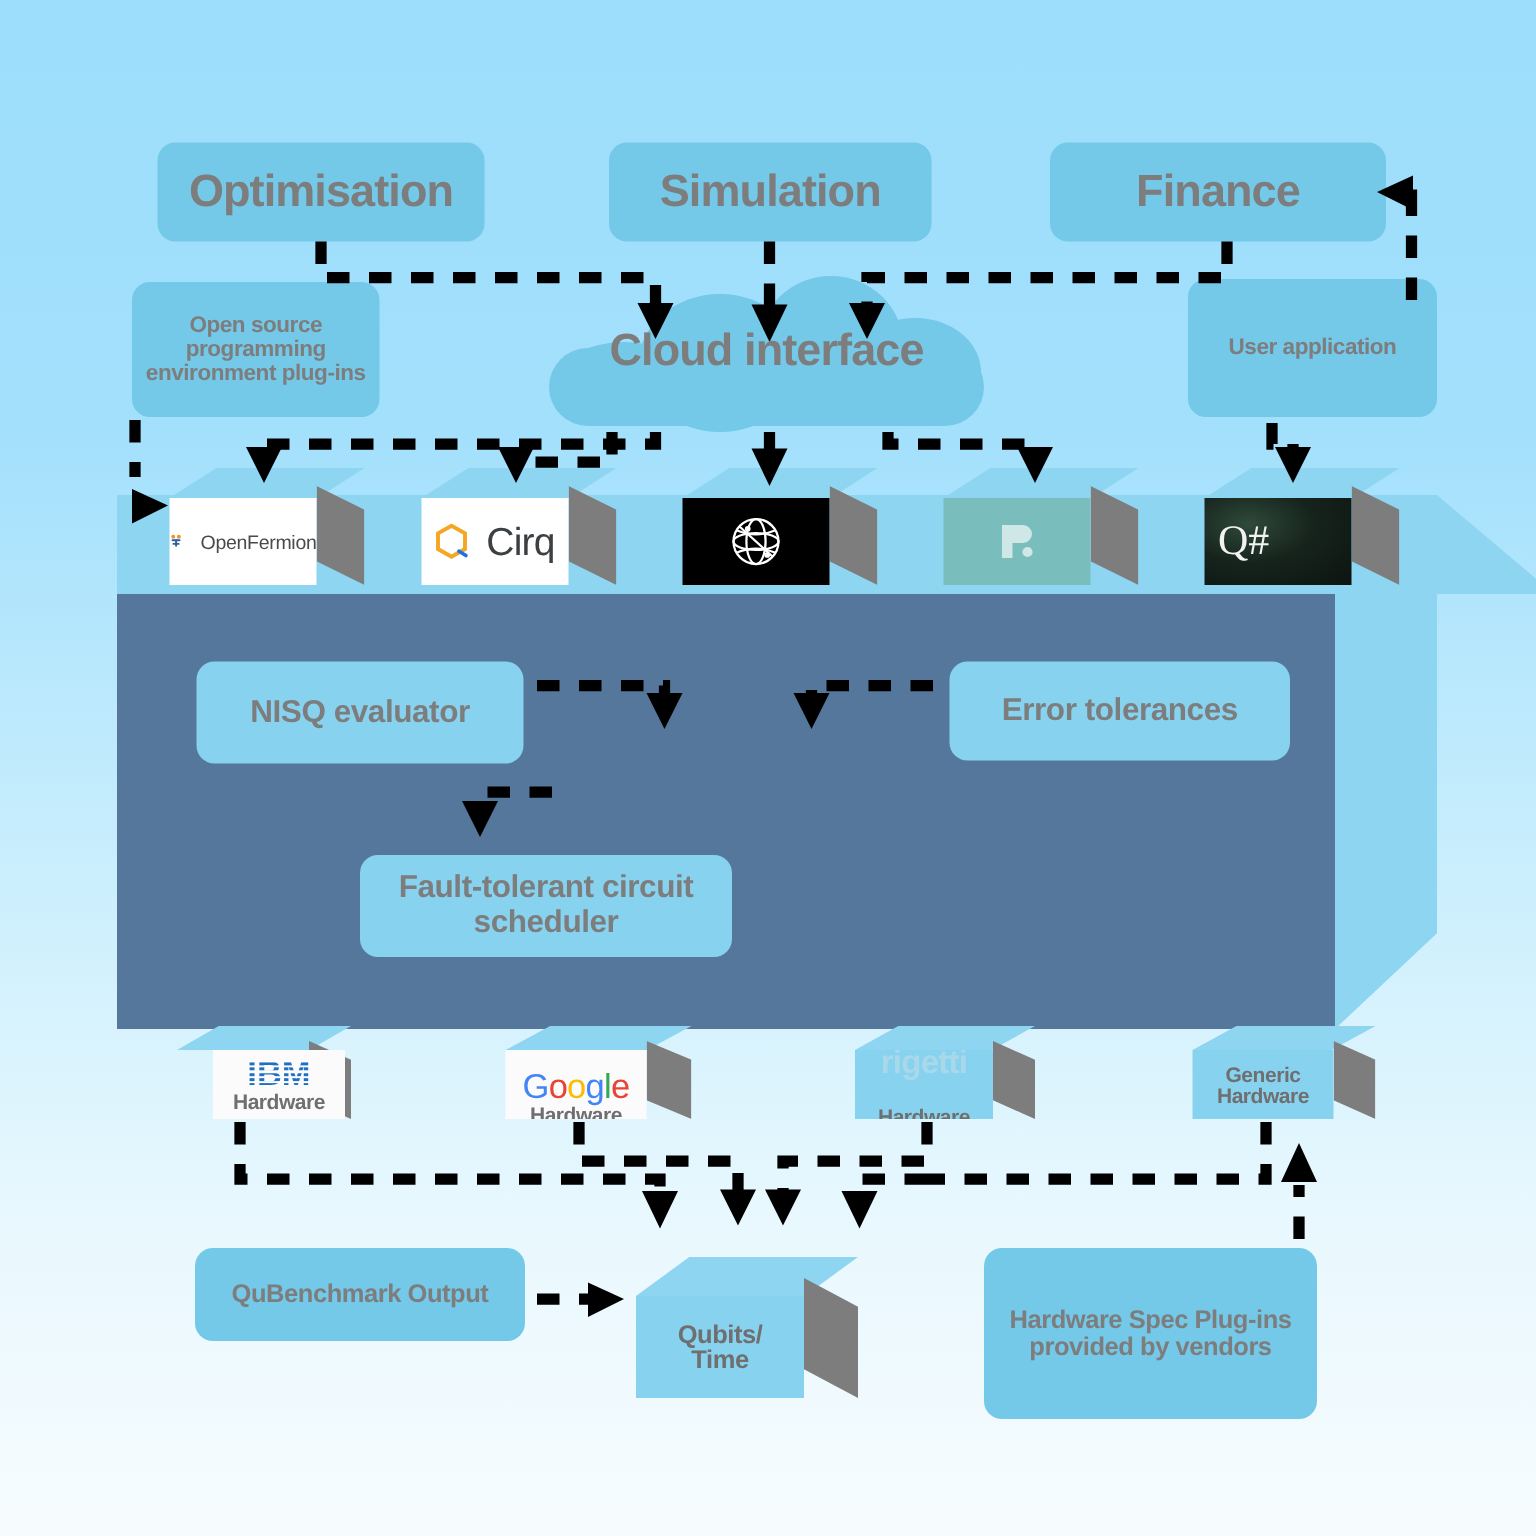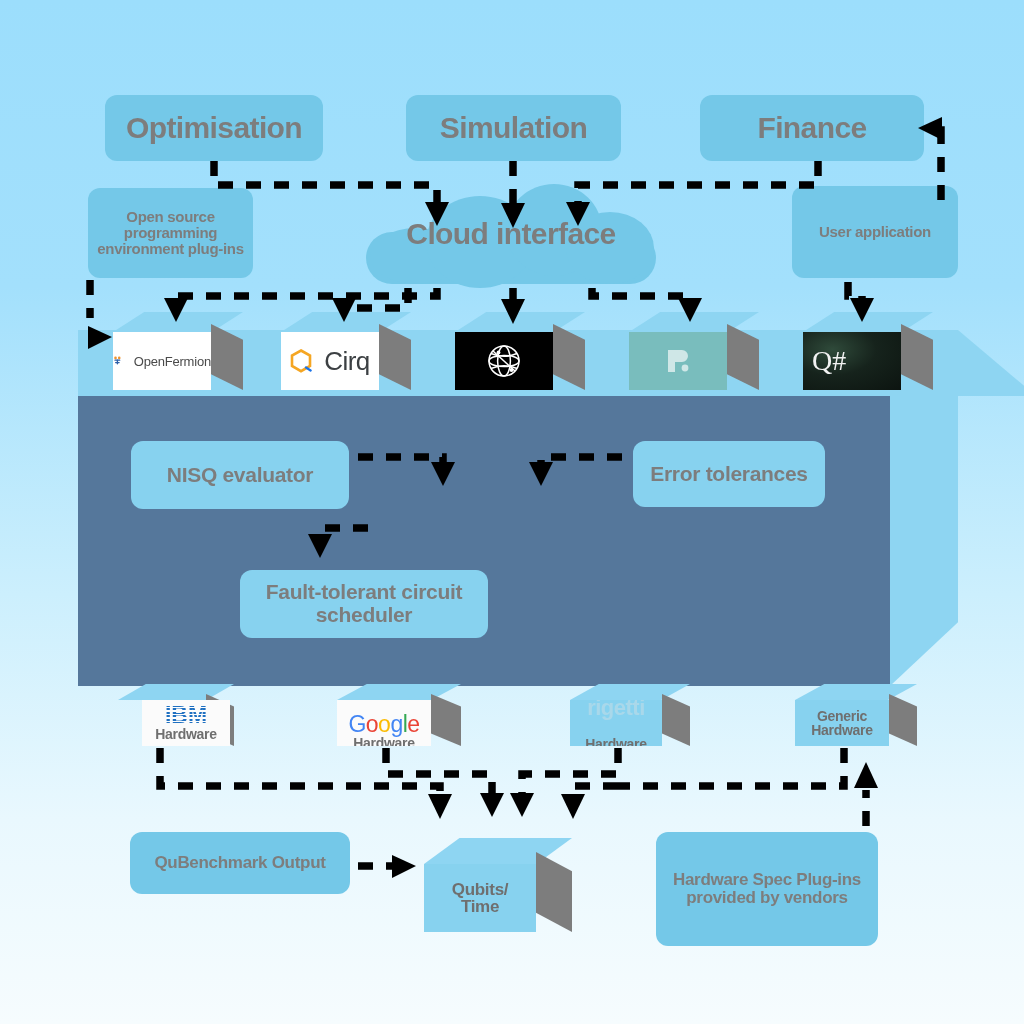--- a/index.html
+++ b/index.html
@@ -223,21 +223,21 @@
         <span class="qsharp-text">Q#</span>
       </div>
     </div>
   </div>
 
   <div class="rbox lite mid" style="left:131px;top:441px;width:218px;height:68px;">
     <span>NISQ evaluator</span>
   </div>
 
 
-  <div class="rbox lite mid" style="left:633px;top:441px;width:192px;height:66px;">
+  <div class="rbox lite mid" style="left:633px;top:441px;width:227px;height:66px;">
     <span>Error tolerances</span>
   </div>
 
   <div class="rbox lite mid" style="left:240px;top:570px;width:248px;height:68px;">
     <span>Fault-tolerant circuit scheduler</span>
   </div>
 
   <div class="cube hwbox" style="left:118px;top:684px;width:116px;height:62px;">
     <div class="cap" style="left:0;top:0;width:116px;height:16px;"></div>
     <div class="side" style="left:88px;top:10px;width:28px;height:52px;"></div>

